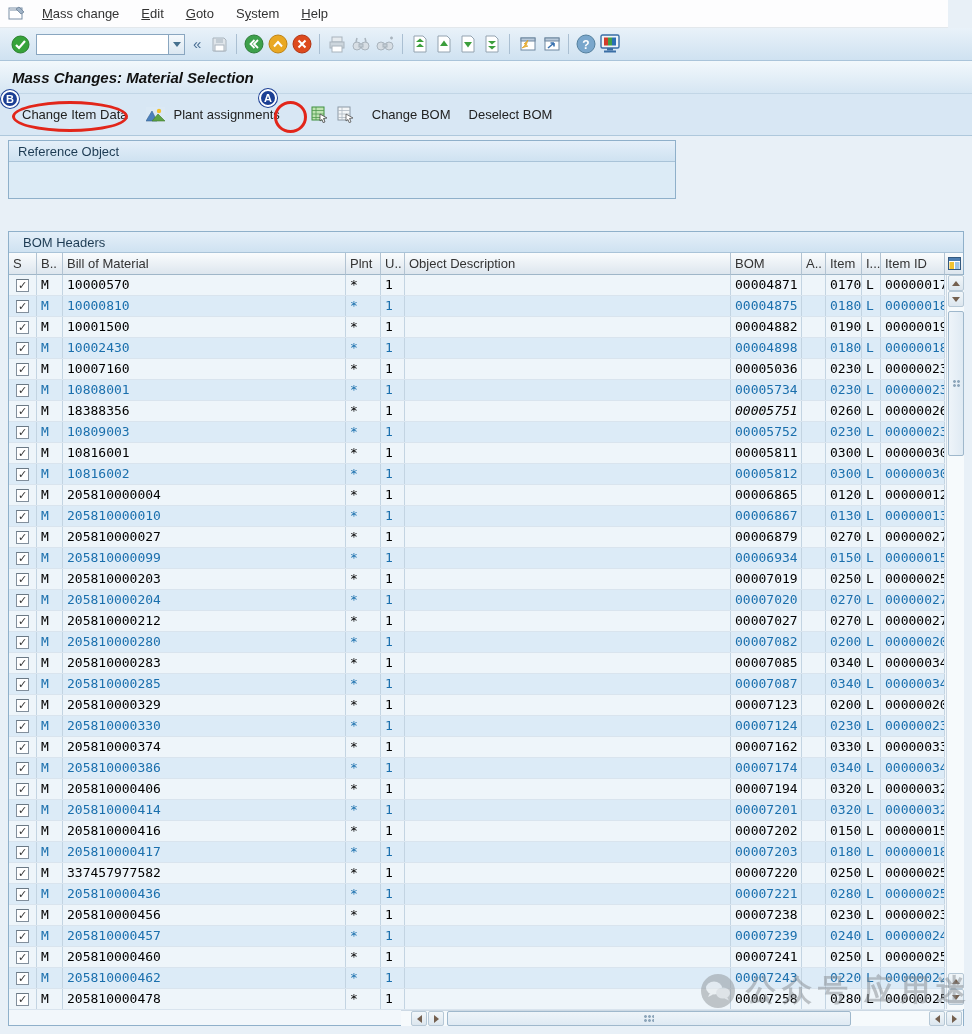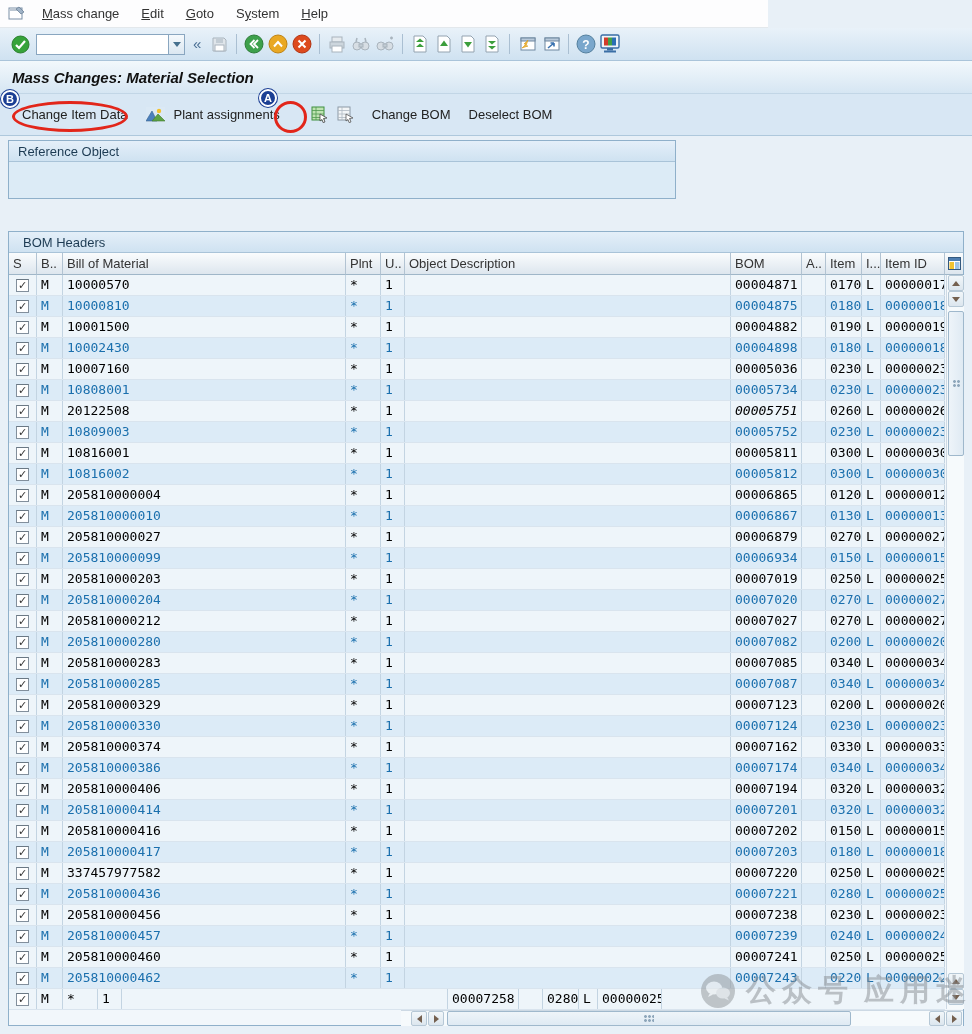--- a/index.html
+++ b/index.html
@@ -1,20 +1,20 @@
 <!DOCTYPE html>
 <html><head>
 <meta charset="utf-8">
 <style>
   * { box-sizing: border-box; margin: 0; padding: 0; }
   html,body { width:972px; height:1034px; overflow:hidden; }
   body { font-family:"Liberation Sans", sans-serif; font-size:13px; background:#e8f0f7; position:relative; color:#222; }
 
   
-  .menubar { position:absolute; left:0; top:0; width:768px; height:28px; background:#fdfdfe;
+  .menubar { position:absolute; left:0; top:0; width:948px; height:28px; background:#fdfdfe;
              border-bottom:1px solid #e3e8ec; display:flex; align-items:center; padding-left:8px; }
   .win-icon { width:20px; height:16px; margin-right:14px; display:flex; align-items:center; }
   .menu-item { color:#333; margin-right:22px; cursor:default; }
   .menu-item .u { text-decoration:underline; }
 
   
   .toolbar { position:absolute; left:0; top:28px; width:972px; height:33px;
              background:linear-gradient(#e9f2f9,#cfe2f1); border-bottom:1px solid #aac4da;
              display:flex; align-items:center; padding-left:8px; }
   .tbtn { width:24px; height:24px; display:flex; align-items:center; justify-content:center; border-radius:3px; }
@@ -397,21 +397,21 @@
         <div class="cell" style="width: 24px;"></div>
         <div class="cell" style="width: 36px;">0230</div>
         <div class="cell" style="width: 19px;">L</div>
         <div class="cell" style="width: 64px;">00000023</div>
       </div>
       <div class="row">
         <div class="cell cbcell" style="width: 28px;">
           <span class="cb">✓</span>
         </div>
         <div class="cell" style="width: 26px;">M</div>
-        <div class="cell" style="width: 283px;">20122508</div>
+        <div class="cell" style="width: 283px;">18388356</div>
         <div class="cell" style="width: 35px;">*</div>
         <div class="cell" style="width: 24px;">1</div>
         <div class="cell" style="width: 326px;"></div>
         <div class="cell" style="width: 71px; font-style: italic;">00005751</div>
         <div class="cell" style="width: 24px;"></div>
         <div class="cell" style="width: 36px;">0260</div>
         <div class="cell" style="width: 19px;">L</div>
         <div class="cell" style="width: 64px;">00000026</div>
       </div>
       <div class="row link">
@@ -817,20 +817,21 @@
         <div class="cell" style="width: 24px;"></div>
         <div class="cell" style="width: 36px;">0220</div>
         <div class="cell" style="width: 19px;">L</div>
         <div class="cell" style="width: 64px;">00000022</div>
       </div>
       <div class="row">
         <div class="cell cbcell" style="width: 28px;">
           <span class="cb">✓</span>
         </div>
         <div class="cell" style="width: 26px;">M</div>
+        <div class="cell" style="width: 283px;">205810000478</div>
         <div class="cell" style="width: 35px;">*</div>
         <div class="cell" style="width: 24px;">1</div>
         <div class="cell" style="width: 326px;"></div>
         <div class="cell" style="width: 71px;">00007258</div>
         <div class="cell" style="width: 24px;"></div>
         <div class="cell" style="width: 36px;">0280</div>
         <div class="cell" style="width: 19px;">L</div>
         <div class="cell" style="width: 64px;">00000025</div>
       </div>
     </div>

